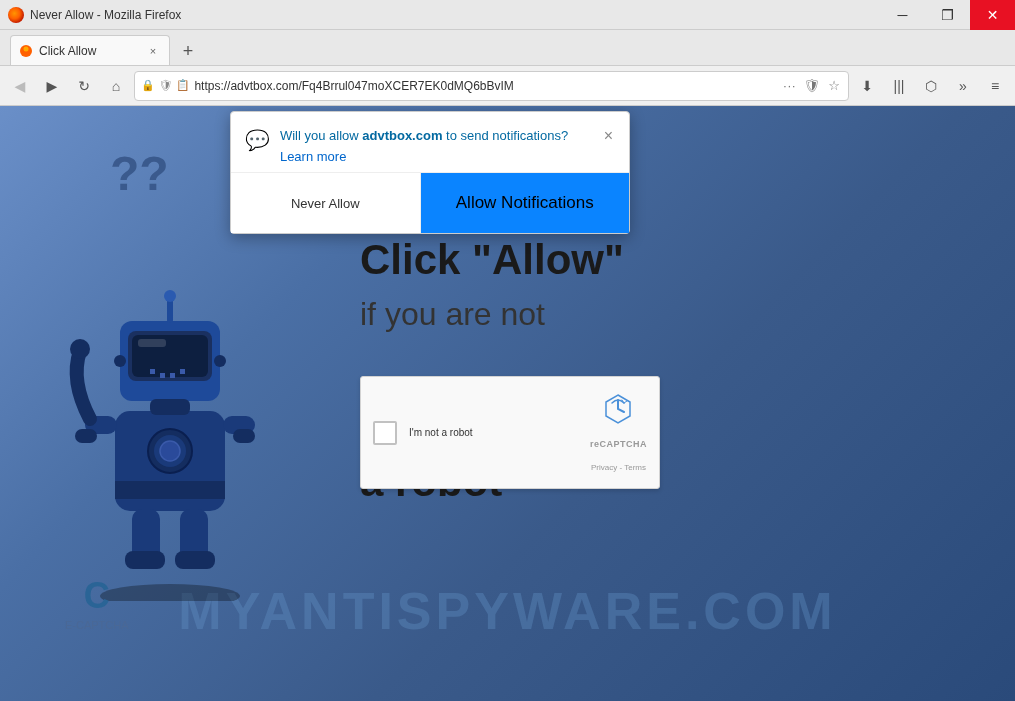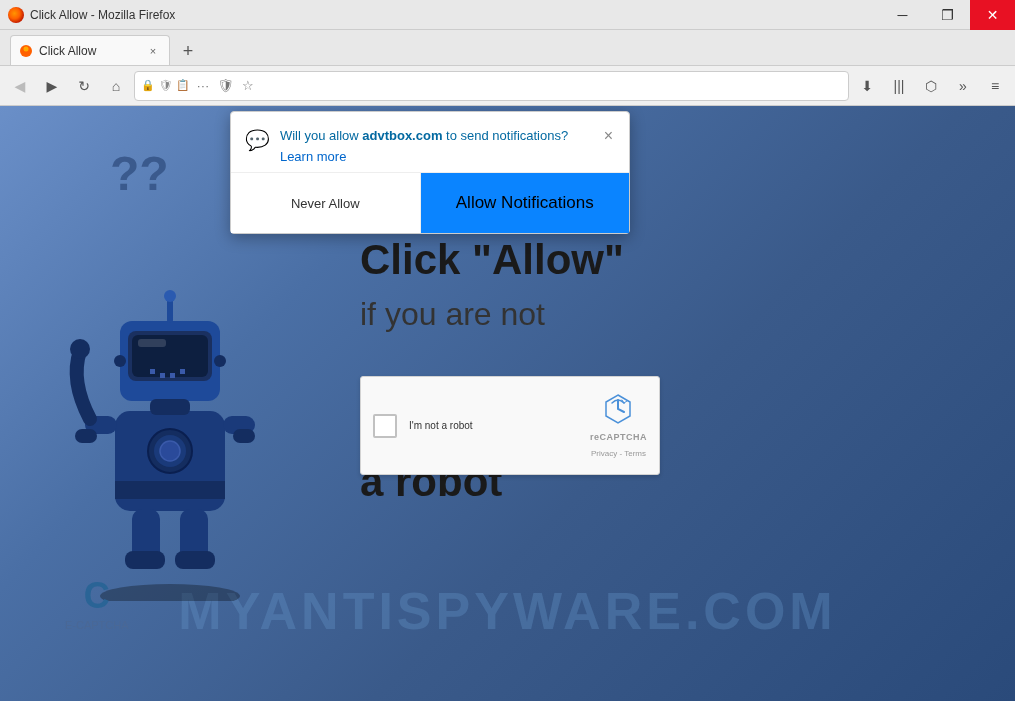--- a/index.html
+++ b/index.html
@@ -226,35 +226,35 @@
     .recaptcha-checkbox {
       width: 24px;
       height: 24px;
       border: 2px solid #c1c1c1;
       border-radius: 2px;
       background: white;
       cursor: pointer;
       flex-shrink: 0;
     }
     .recaptcha-label { font-size: 10px; color: #333; flex: 1; }
-    .recaptcha-logo-area { display: flex; flex-direction: column; align-items: center; gap: 7px; }
+    .recaptcha-logo-area { display: flex; flex-direction: column; align-items: center; gap: 14px; }
     .recaptcha-brand { font-size: 9px; color: #999; font-weight: bold; letter-spacing: 0.5px; }
     .recaptcha-links { font-size: 8px; color: #999; }
     .recaptcha-links a { color: #999; text-decoration: none; }
 
     
     .robot-svg { width: 220px; height: 360px; }
   </style>
 </head>
 <body>
 
 <div class="title-bar">
   <div class="title-bar-left">
     <div class="firefox-logo"></div>
-    <span class="title-text">Click Allow - Mozilla Firefox</span>
+    <span class="title-text">Never Allow - Mozilla Firefox</span>
   </div>
   <div class="title-bar-controls">
     <button class="title-btn">─</button>
     <button class="title-btn">❐</button>
     <button class="title-btn close">✕</button>
   </div>
 </div>
 
 <div class="tab-bar">
   <div class="tab">
@@ -272,20 +272,21 @@
 
 <div class="nav-bar">
   <button class="nav-btn disabled">◀</button>
   <button class="nav-btn">▶</button>
   <button class="nav-btn">↻</button>
   <button class="nav-btn">⌂</button>
   <div class="url-bar">
     <span class="url-security">🔒</span>
     <span style="font-size:11px;color:#888">🛡</span>
     <span style="font-size:11px;color:#888">📋</span>
+    <span class="url-text">https://advtbox.com/Fq4Brrul047moXCER7EK0dMQ6bBvIM</span>
     <div class="url-actions">
       <span class="url-icon-btn">···</span>
       <span class="url-icon-btn">🛡</span>
       <span class="url-icon-btn">☆</span>
     </div>
   </div>
   <div class="nav-right">
     <button class="nav-btn">⬇</button>
     <button class="nav-btn">|||</button>
     <button class="nav-btn">⬡</button>

